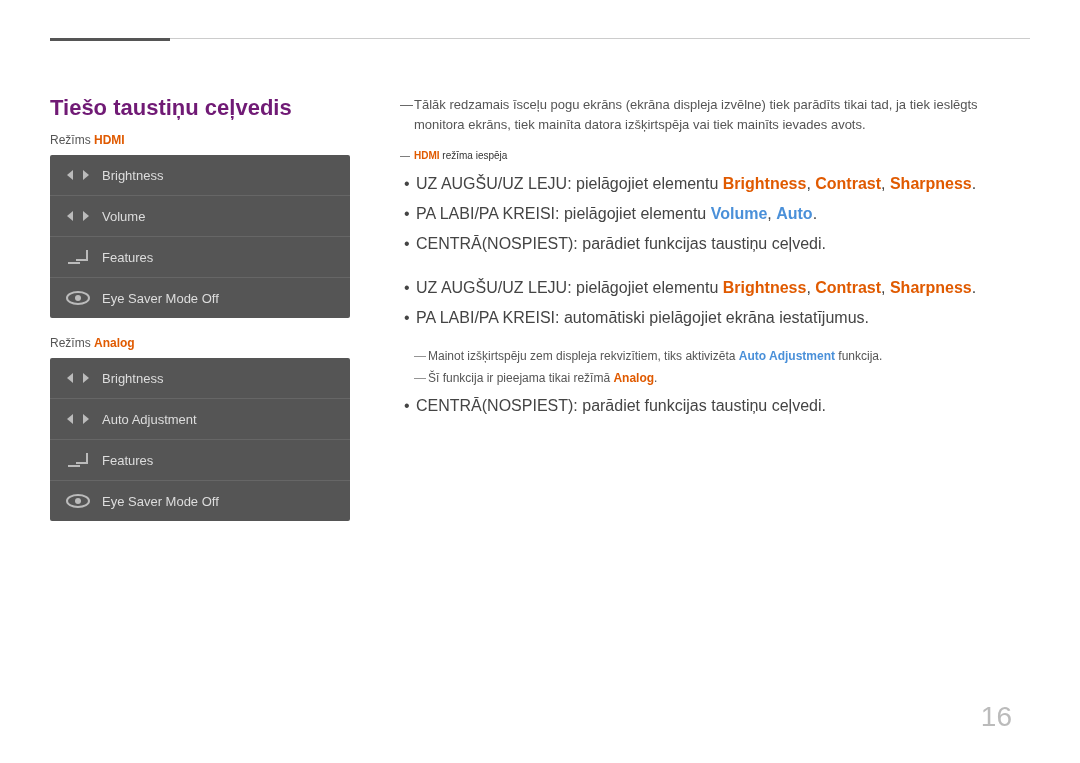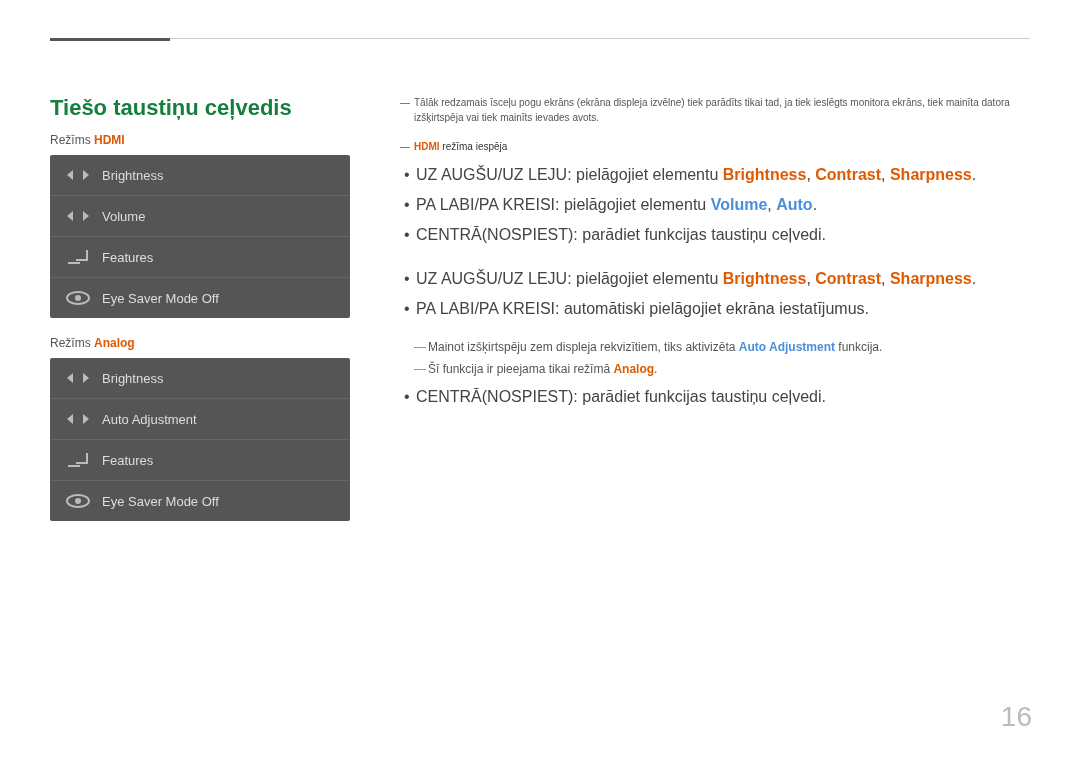--- a/index.html
+++ b/index.html
@@ -49,21 +49,21 @@
 
     
     .left-column {
       width: 300px;
       flex-shrink: 0;
     }
 
     .page-title {
       font-size: 22px;
       font-weight: bold;
-      color: #15803d;
+      color: #701a75;
       margin-bottom: 12px;
     }
 
     .mode-label {
       font-size: 12px;
       color: #555;
       margin-bottom: 8px;
     }
 
     .mode-label span.highlight {
@@ -190,21 +190,21 @@
       background: #bbb;
     }
 
     
     .right-column {
       flex: 1;
       padding-left: 20px;
     }
 
     .right-note {
-      font-size: 10px;
+      font-size: 13px;
       color: #555;
       margin-bottom: 16px;
       padding-left: 14px;
       position: relative;
       line-height: 1.5;
     }
 
     .right-note::before {
       content: '—';
       position: absolute;
@@ -269,21 +269,21 @@
       content: '—';
       position: absolute;
       left: 14px;
       color: #888;
     }
 
     
     .page-number {
       position: absolute;
       bottom: 30px;
-      right: 48px;
+      right: 68px;
       font-size: 28px;
       color: #bbb;
       font-weight: 300;
       margin-left: 29px;
     }
   </style>
 </head>
 <body>
 
 <div class="page-container">

